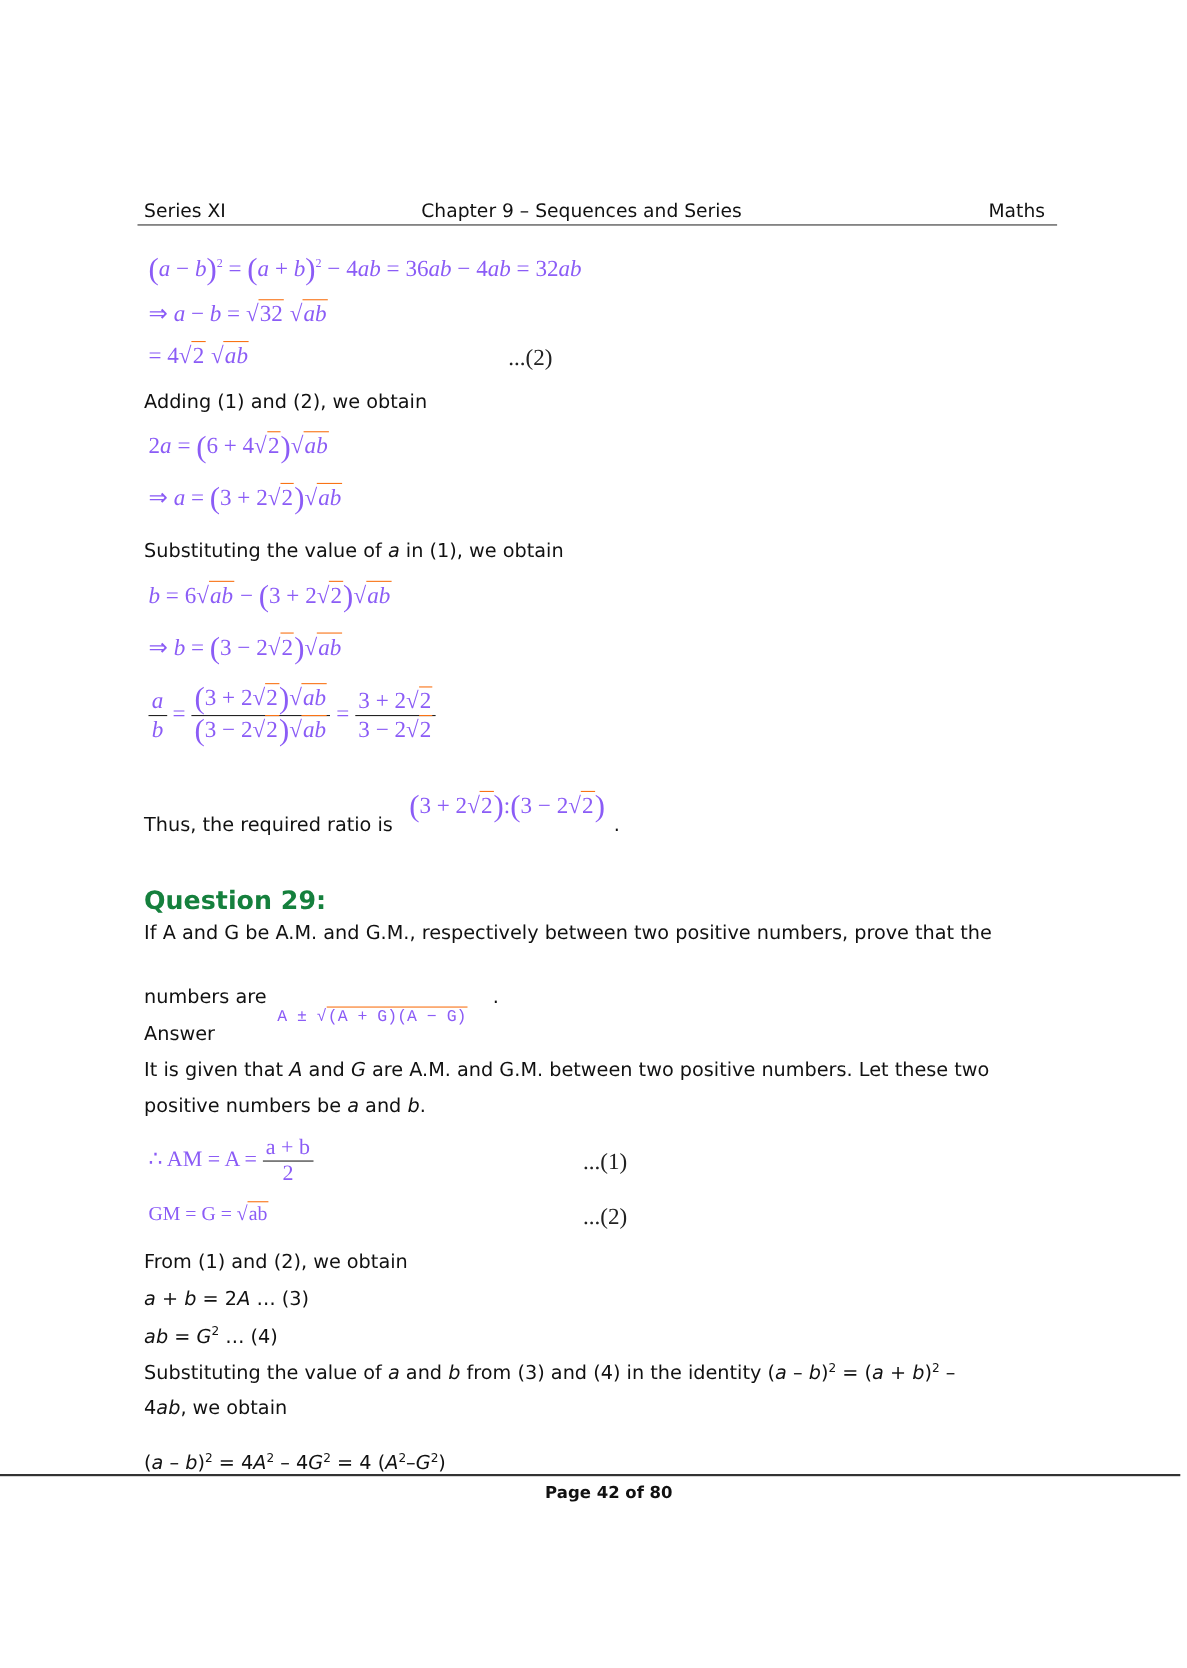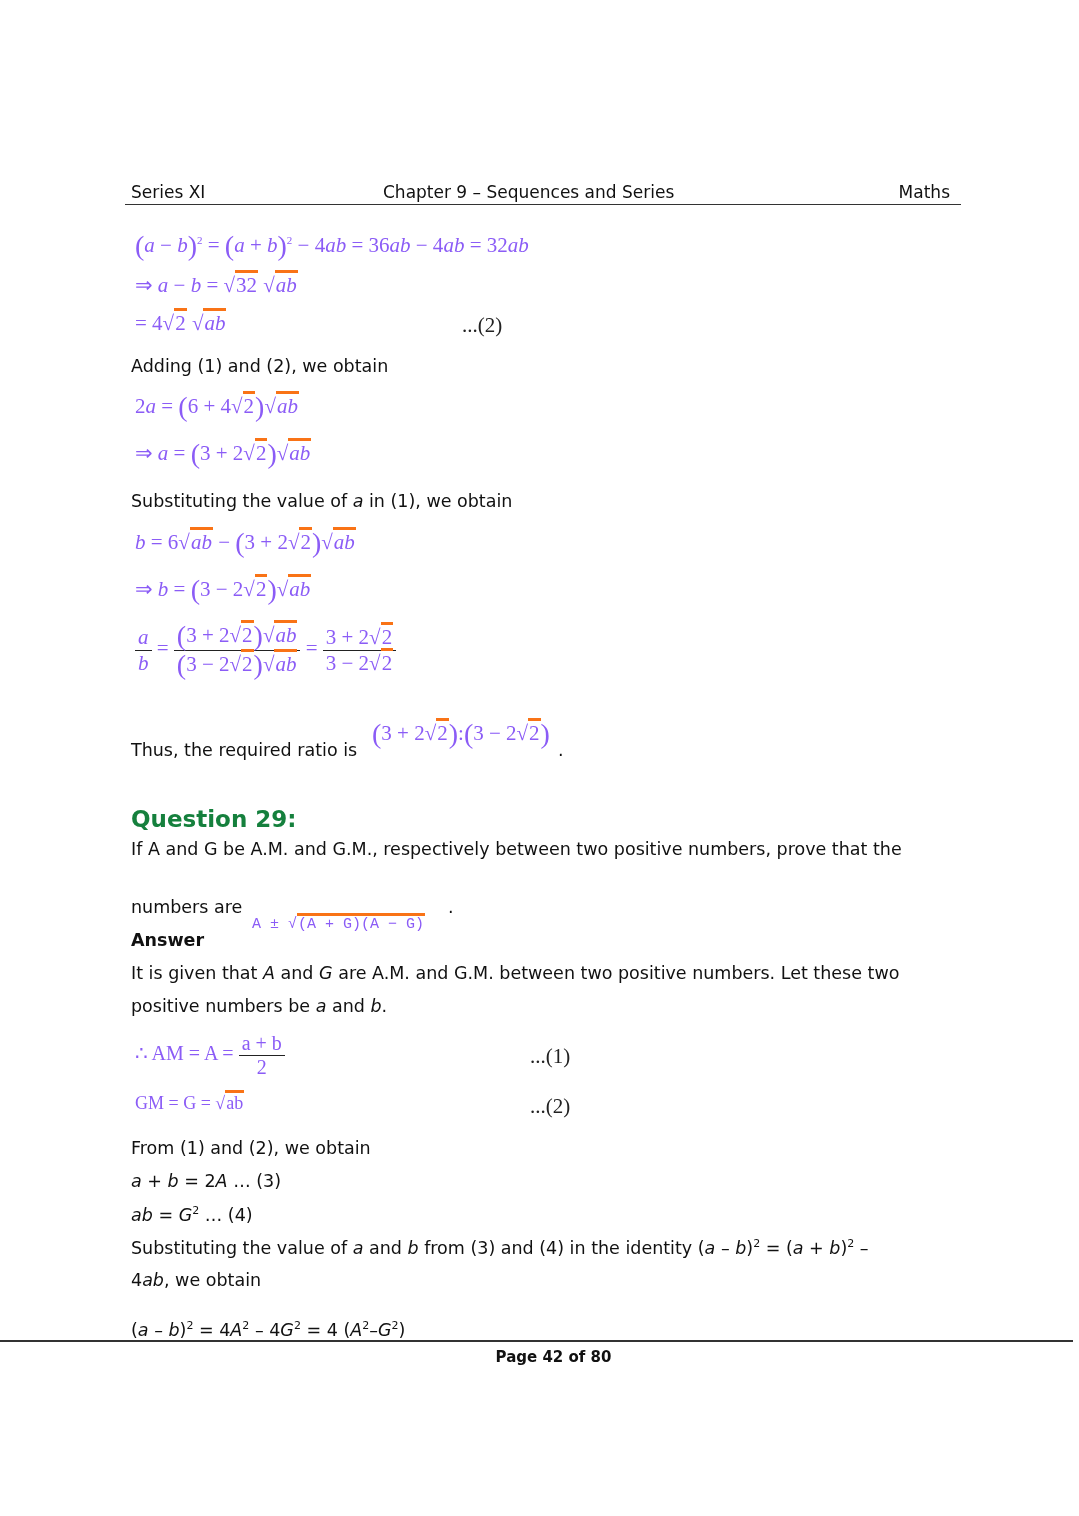--- a/index.html
+++ b/index.html
@@ -10,21 +10,21 @@
   .hdr span { position: absolute; top: 0; }
   .hdr .l { left: 6px; }
   .hdr .c { left: 258px; }
   .hdr .r { right: 11px; }
   .line { position: absolute; left: 131px; font-size: 17.5px; white-space: nowrap; }
   .math { position: absolute; left: 135px; font-family: "Liberation Serif", serif;
           font-size: 21px; white-space: nowrap; color: #8b5cf6; }
   .math i { font-style: italic; }
   .paren { font-size: 28px; font-weight: 100; vertical-align: -3px; line-height: 1; }
   .sqrt { display: inline-block; }
-  .sqrt .rad { border-top: 3px solid #f97316; padding: 0 1px; text-align: right; }
+  .sqrt .rad { border-top: 1px solid #f97316; padding: 0 1px; text-align: right; }
   .eqno { position: absolute; font-family: "Liberation Serif", serif; font-size: 21px; color: #222; }
   .frac { display: inline-block; vertical-align: middle; text-align: center; }
   .frac .num { display: block; border-bottom: 1px solid #222; padding: 0 3px; }
   .frac .den { display: block; padding: 0 3px; }
   .qtitle { position: absolute; left: 131px; font-size: 23px; font-weight: bold; color: #15803d; }
   .footer-line { position: absolute; top: 1340px; left: 0; width: 1073px; border-top: 2px solid #333; }
   .footer { position: absolute; top: 1348px; left: 0; width: 1079px; text-align: center;
             font-size: 15px; font-weight: bold; padding-left: 14px; }
   sup { font-size: 11px; }
 </style>
@@ -83,21 +83,21 @@
 <div class="line" style="top:740px; left:558px;">.</div>
 
 <div class="qtitle" style="top:806px;">Question 29:</div>
 <div class="line" style="top:839px;">If A and G be A.M. and G.M., respectively between two positive numbers, prove that the</div>
 <div class="line" style="top:897px;">numbers are</div>
 <div class="math" style="top:916px; left:252px; font-size:15px;font-family:Liberation Mono, monospace;">
   A ± √<span class="sqrt"><span class="rad">(A + G)(A − G)</span></span>
 </div>
 <div class="line" style="top:897px; left:448px;">.</div>
 
-<div class="line" style="top:930px;font-weight:bold;">Answer</div>
+<div class="line" style="top:930px;">Answer</div>
 <div class="line" style="top:963px;">It is given that <i>A</i> and <i>G</i> are A.M. and G.M. between two positive numbers. Let these two</div>
 <div class="line" style="top:996px;">positive numbers be <i>a</i> and <i>b</i>.</div>
 
 <div class="math" style="top:1032px; font-size:20px;">
   ∴ AM = A = <span class="frac"><span class="num">a + b</span><span class="den">2</span></span>
 </div>
 <div class="eqno" style="top:1044px; left:530px;">...(1)</div>
 
 <div class="math" style="top:1093px; font-size:18px;">
   GM = G = √<span class="sqrt"><span class="rad">ab</span></span>

